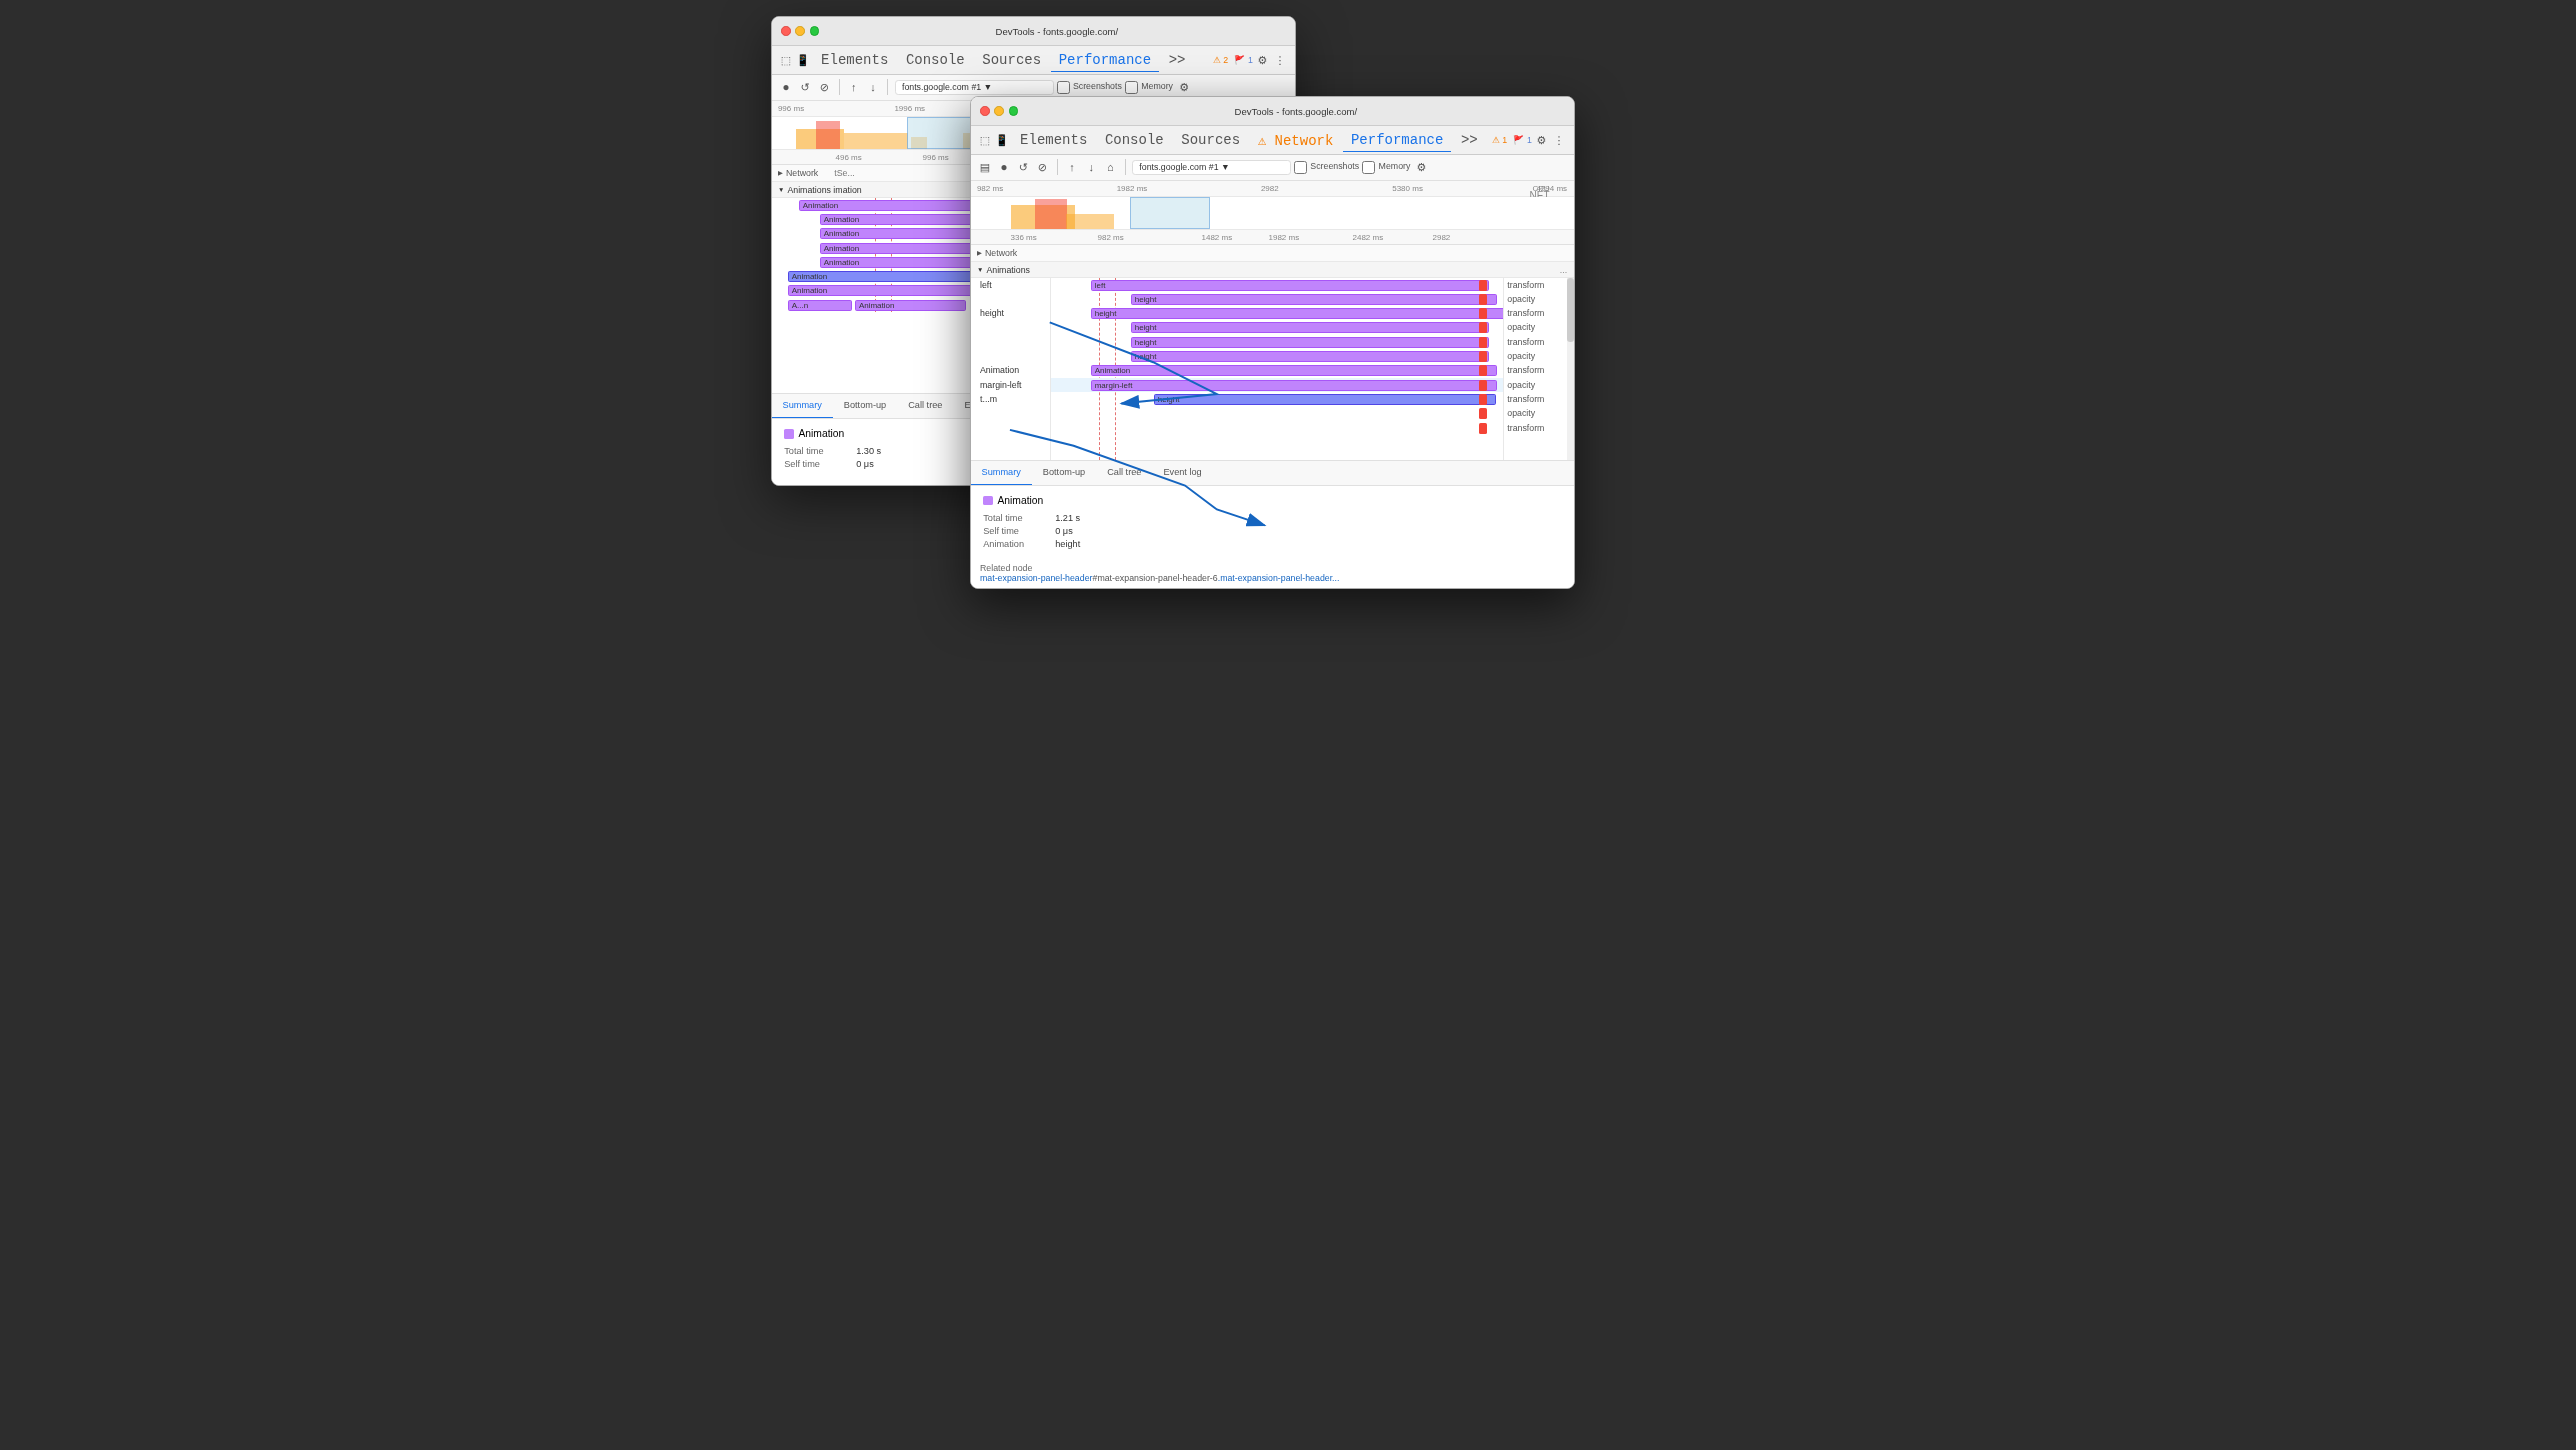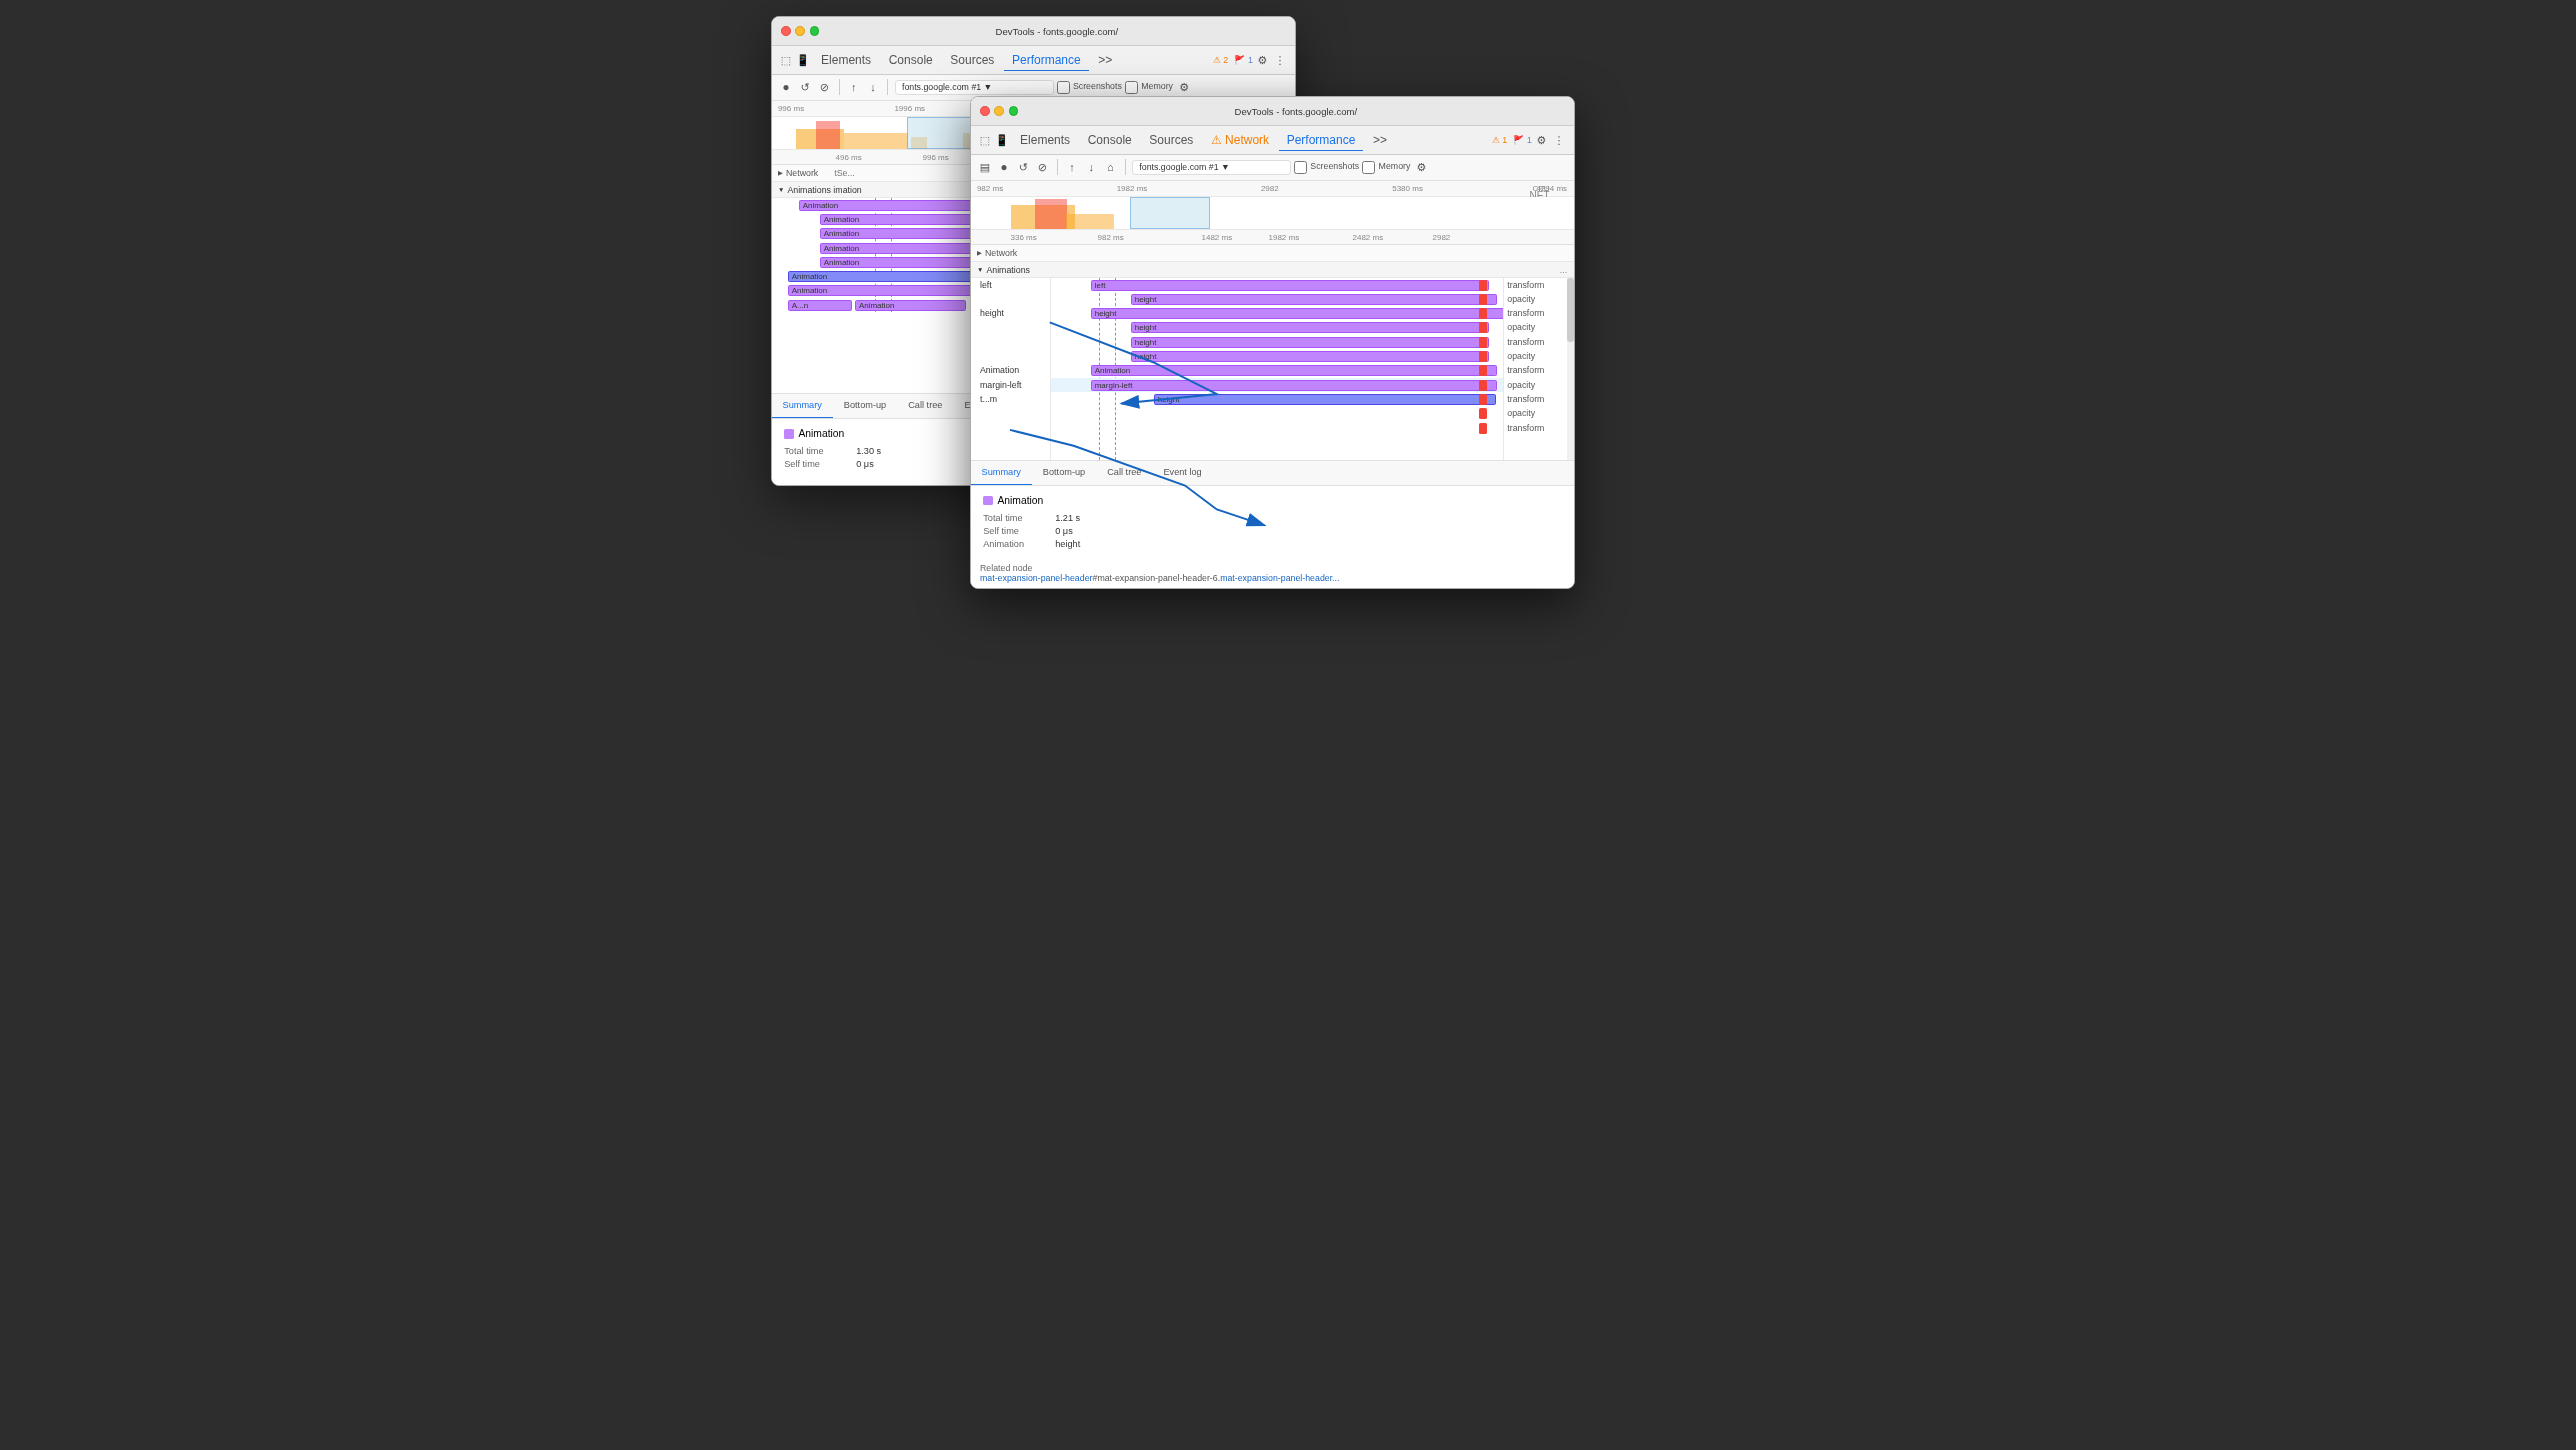--- a/index.html
+++ b/index.html
@@ -87,24 +87,25 @@
       height: 29px;
       display: flex;
       align-items: center;
       padding: 0 6.4px;
       border-bottom: 0.8px solid #ccc;
       gap: 1.6px;
     }
 
     .tab-item {
       padding: 3.2px 8px;
-      font-size: 12px;
+      font-size: 14px;
       color: #555;
       cursor: pointer;
       border-radius: 3.2px;
+      font-family: Liberation Mono, monospace;
     }
     .tab-item.active {
       color: #1a73e8;
       border-bottom: 1.6px solid #1a73e8;
       border-radius: 0;
     }
 
     .toolbar-separator {
       width: 0.8px;
       height: 16px;

